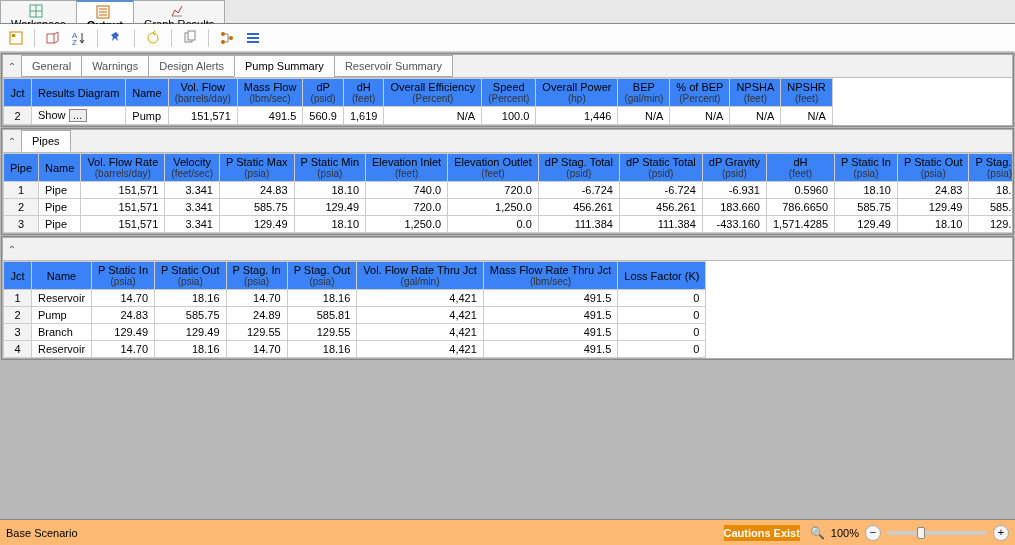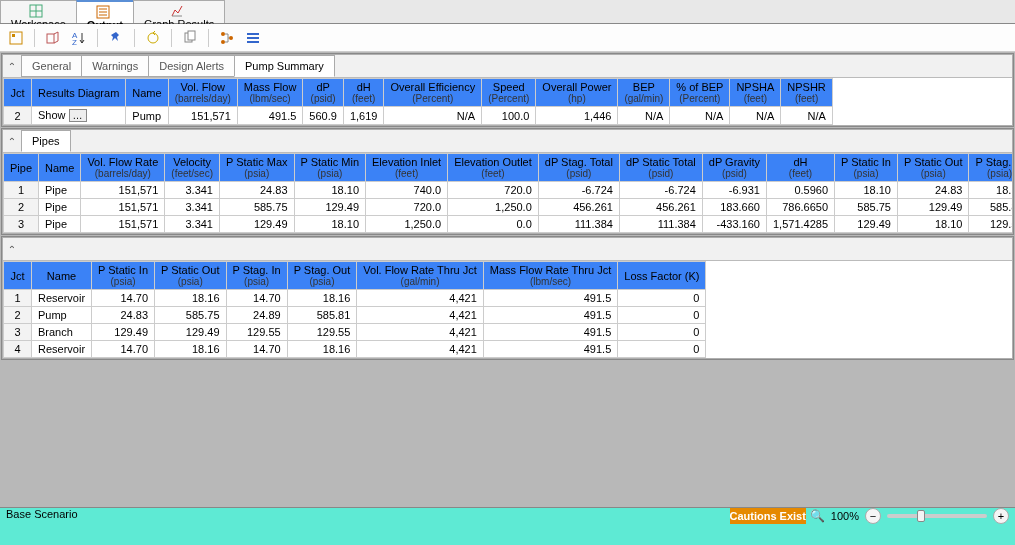--- a/index.html
+++ b/index.html
@@ -125,34 +125,34 @@
     background:#eee;
     padding:0 3px;
     font-size:10px;
     cursor:pointer;
     margin-left:3px;
   }
   
   .statusbar {
     margin-top:auto;
     display:flex;
-    align-items:flex-start;
-    background:#5eead4;
+    align-items:center;
+    background:#fdba74;
     border-top:1px solid #888;
-    height:38px;
+    height:26px;
     padding:0 6px;
     font-size:11px;
   }
   .status-spacer { flex:1; }
   .warn-badge {
     background:#e58900;
     color:#fff;
     font-weight:bold;
     padding:2px 0;
-    margin-right:4px;
+    margin-right:10px;
   }
   .zoom-cluster { display:flex; align-items:center; gap:6px; }
   .zbtn {
     width:16px;height:16px;border:1px solid #aaa;border-radius:8px;
     display:flex;align-items:center;justify-content:center;cursor:pointer;
     background:#f5f5f5;font-size:11px;line-height:1;
   }
   .slider {
     width:100px;height:4px;background:#ccc;position:relative;border-radius:2px;
   }
@@ -261,20 +261,21 @@
 <div class="content-area">
 
 <div class="panel">
   <div class="panel-head">
     <span class="collapse-btn">⌃</span>
     <div class="subtabs">
       <div class="subtab inactive">General</div>
       <div class="subtab inactive">Warnings</div>
       <div class="subtab inactive">Design Alerts</div>
       <div class="subtab active">Pump Summary</div>
+      <div class="subtab inactive">Reservoir Summary</div>
     </div>
   </div>
   <div class="table-wrap">
     <table>
       <tbody>
             <tr>
         <th>Jct</th>
         <th>
                 <span class="h1">Results
 Diagram</span>

